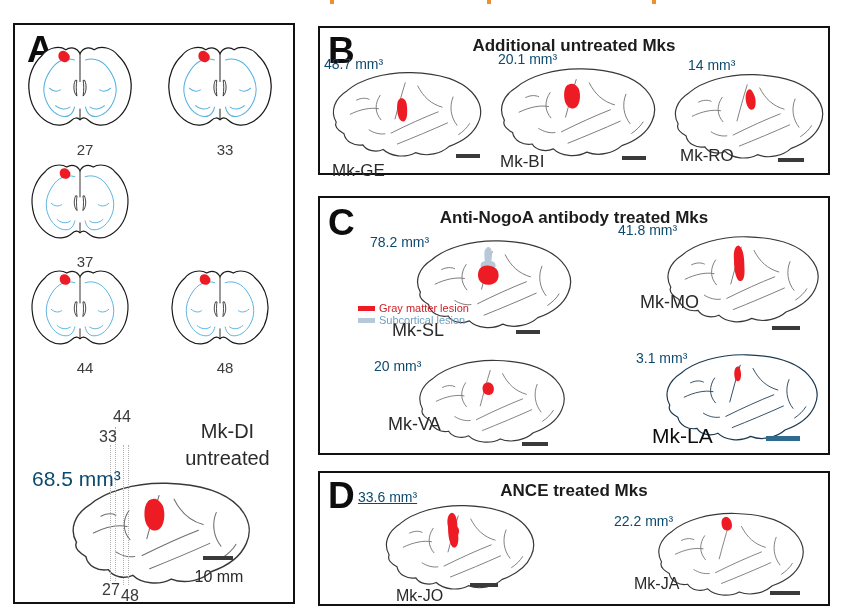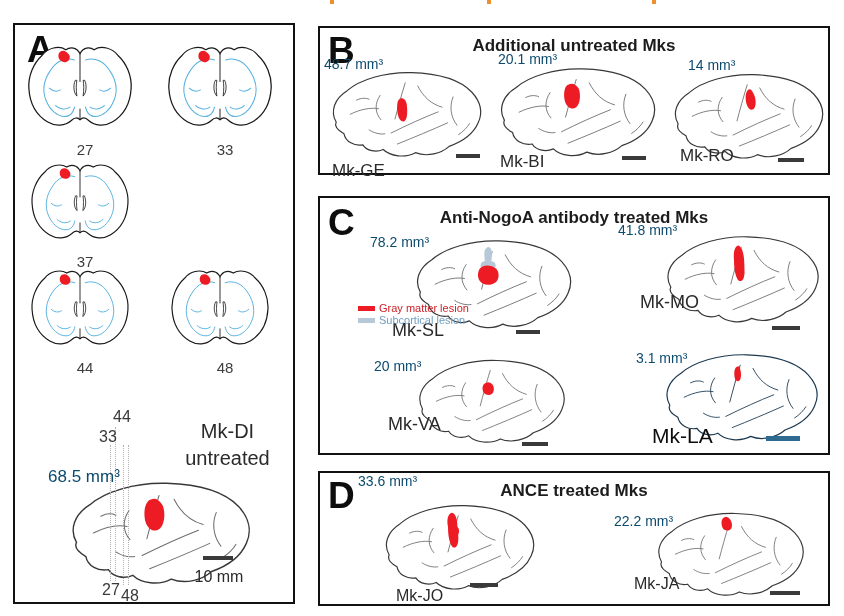--- a/index.html
+++ b/index.html
@@ -111,21 +111,21 @@
   <div class="projlab" style="left:98px;top:383px;">44</div>
   <div class="projlab" style="left:84px;top:403px;">33</div>
   <div class="projlab" style="left:87px;top:556px;">27</div>
   <div class="projlab" style="left:106px;top:562px;">48</div>
 
   <div class="dotline" style="left:95px;top:420px;height:136px;"></div>
   <div class="dotline" style="left:100px;top:402px;height:154px;"></div>
   <div class="dotline" style="left:108px;top:420px;height:140px;"></div>
   <div class="dotline" style="left:113px;top:420px;height:140px;"></div>
 
-  <div class="vol" style="left:17px;top:442px;font-size:17px;margin-left:16px;">68.5 mm³</div>
+  <div class="vol" style="left:17px;top:442px;font-size:21px;">68.5 mm³</div>
 
   <svg class="brain" style="left:36px;top:448px;" width="218" height="122" viewBox="0 0 210 130">
     <use href="#lat-brain"></use>
     <path d="M 96 28 C 90 29 87 39 89 50 C 91 59 98 64 104 60 C 110 56 111 42 108 35 C 105 29 100 26 96 28 Z" fill="#ed1c24"></path>
   </svg>
 
   <div class="sbar" style="left:188px;top:531px;width:30px;"></div>
   <div class="scale-cap" style="left:168px;top:543px;width:72px;">10 mm</div>
 </div>
 
@@ -203,21 +203,21 @@
     <path d="M 100 26 C 97 27 96 33 97 39 C 98 44 102 46 104 42 C 106 38 105 30 103 27 C 102 25 101 25 100 26 Z" fill="#ed1c24"></path>
   </svg>
   <div class="mkname big" style="left:332px;top:226px;">Mk-LA</div>
   <div class="sbar blue" style="left:446px;top:238px;width:34px;"></div>
 </div>
 
 <div class="panel" id="panelD" style="left:318px;top:471px;width:512px;height:135px;">
   <div class="pletter" style="left:8px;top:4px;">D</div>
   <div class="ptitle" style="top:8px;">ANCE treated Mks</div>
 
-  <div class="vol" style="left:38px;top:0;">33.6 mm³</div>
+  <div class="vol" style="left:38px;top:16px;text-decoration:underline;">33.6 mm³</div>
   <svg class="brain" style="left:36px;top:24px;" width="206" height="102" viewBox="0 0 210 130">
     <use href="#lat-brain"></use>
     <path d="M 96 20 C 91 21 89 29 91 38 C 91 50 93 60 97 64 C 102 66 105 60 104 48 C 106 44 105 40 103 38 C 103 29 101 21 96 20 Z" fill="#ed1c24"></path>
   </svg>
   <div class="mkname" style="left:76px;top:114px;font-size:16px;">Mk-JO</div>
   <div class="sbar" style="left:150px;top:110px;width:28px;"></div>
 
   <div class="vol" style="left:294px;top:40px;">22.2 mm³</div>
   <svg class="brain" style="left:308px;top:32px;" width="204" height="100" viewBox="0 0 210 130">
     <use href="#lat-brain"></use>

